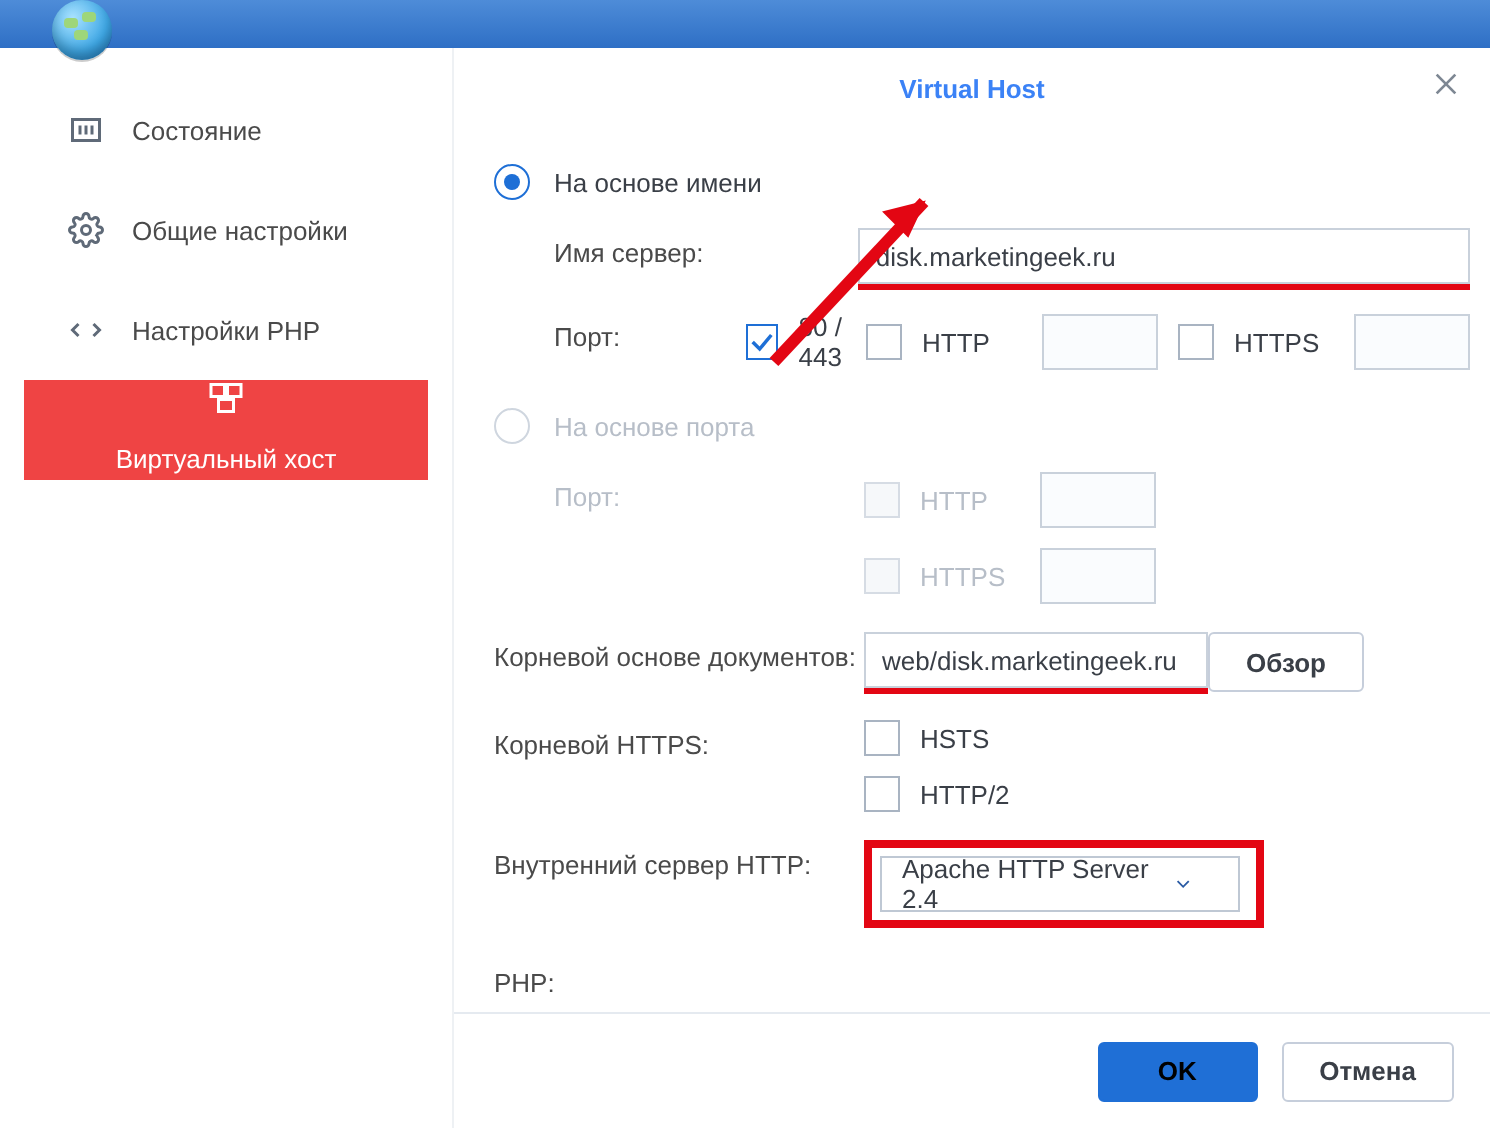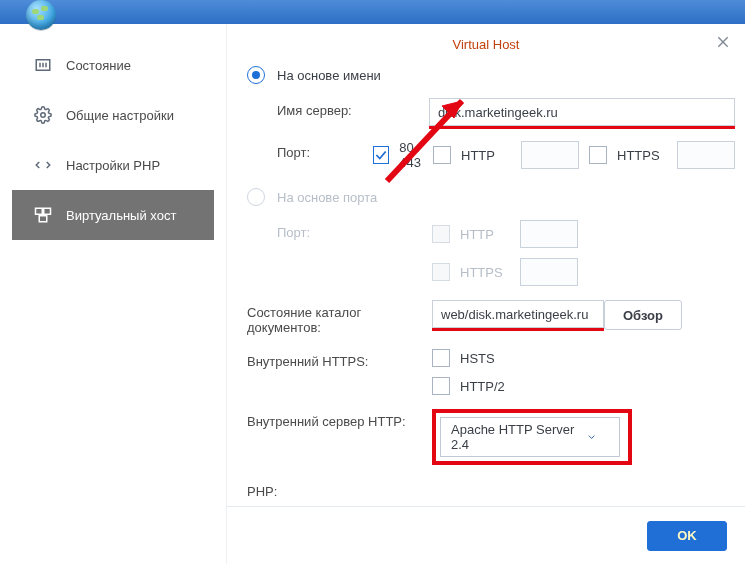--- a/index.html
+++ b/index.html
@@ -3,27 +3,27 @@
 <meta charset="utf-8">
 <style>
   * { box-sizing: border-box; font-family: -apple-system, Helvetica, Arial, sans-serif; font-size: 13px; }
   body { margin: 0; width: 745px; height: 564px; background: #fff; overflow: hidden; position: relative; }
   .topstrip { height: 24px; background: linear-gradient(#4e8cd8,#2e6fc5); position: relative; }
   .globe { position: absolute; left: 26px; top: 0; width: 30px; height: 30px; border-radius: 50%; background: radial-gradient(circle at 35% 30%, #a9e2ff, #3fa8e6 60%, #1e7bc2); box-shadow: inset 0 -4px 6px rgba(0,0,0,.25), 0 1px 0 rgba(0,0,0,.2); }
   .globe::before { content:""; position:absolute; left:6px; top:9px; width:7px; height:5px; background:#9ed67a; border-radius:2px; box-shadow: 9px -3px 0 #9ed67a, 5px 6px 0 #9ed67a; }
   .shell { position: absolute; left:0; top:24px; right:0; bottom:0; display:flex; }
   .sidebar { width: 226px; padding: 16px 12px; }
   .nav-item { display:flex; align-items:center; gap:14px; height:50px; padding:0 22px; color:#4a4a4a; cursor:pointer; }
-  .nav-item.active { background:#737373; color:#fff; }
+  .nav-item.active { background:#ef4444; color:#fff;flex-direction:column; }
   .nav-item .ic { width:18px; height:18px; display:flex; align-items:center; justify-content:center; }
   .nav-item .ic svg { stroke:#5f6a78; }
   .nav-item.active .ic svg { stroke:#fff; }
 
   .panel { flex:1; border-left:1px solid #eef1f4; position:relative; }
-  .phead { display:flex; align-items:center; justify-content:center; height:40px; font-weight:400; font-size:15px; color:#c2410c; position:relative; }
+  .phead { display:flex; align-items:center; justify-content:center; height:40px; font-weight:700; font-size:15px; color:#3b82f6; position:relative; }
   .closex { position:absolute; right:14px; top:10px; color:#7d8793; }
   .closex svg { stroke:#7d8793; }
   .pbody { position:absolute; left:20px; right:10px; top:40px; bottom:58px; overflow:hidden; }
 
   .row { display:flex; align-items:flex-start; margin-top:14px; }
   .lbl { width:185px; padding-top:5px; color:#4a4a4a; }
 
   .radio { width:18px; height:18px; border:1px solid #b7c1cd; border-radius:50%; display:inline-flex; align-items:center; justify-content:center; margin-right:12px; cursor:pointer; }
   .radio.sel { border-color:#1e6fd6; }
   .radio .dot { width:8px; height:8px; border-radius:50%; background:#1e6fd6; display:none; }
@@ -40,24 +40,24 @@
   .ctext { color:#3a3f47; }
   .ctext.dis { color:#b7bec8; }
 
   .tinput { height:28px; border:1px solid #c9d1db; padding:0 8px; color:#3a3f47; background:#fff; }
   .tinput.sm { width:58px; }
   .tinput.md { width:172px; }
   .tinput.lg { width:312px; }
   .tinput:disabled { background:#fafcfe; color:#9aa4b1; }
 
   .btn { height:30px; padding:0 18px; border:1px solid #c6cedb; background:#fff; color:#3a3f47; border-radius:3px; cursor:pointer; font-weight:600; }
-  .btn.primary { background:#1f6fd6; border-color:#1f6fd6; color:#fef9c3; }
+  .btn.primary { background:#1f6fd6; border-color:#1f6fd6; color:#000000; }
   .footer { position:absolute; left:0; right:0; bottom:0; height:58px; border-top:1px solid #e5eaf0; display:flex; align-items:center; justify-content:flex-end; gap:12px; padding:0 18px; background:#fff; }
 
-  .select { height:40px; width:180px; border:1px solid #bfc8d4; display:flex; align-items:center; justify-content:space-between; padding:0 22px 0 10px; color:#3a3f47; cursor:pointer; background:#fff; }
+  .select { height:28px; width:180px; border:1px solid #bfc8d4; display:flex; align-items:center; justify-content:space-between; padding:0 22px 0 10px; color:#3a3f47; cursor:pointer; background:#fff; }
   .select svg { stroke:#2a5ba4; }
 
   .redu { box-shadow: 0 3px 0 0 #e30613; }
   .redbox { border:4px solid #e30613; padding:4px; width:200px; display:flex; flex-direction:column; gap:8px; }
 
   .arrow { position:absolute; left:135px; top:22px; pointer-events:none; }
   .arrow svg line, .arrow svg polygon { stroke:#e30613; fill:#e30613; }
 </style>
 </head>
 <body>
@@ -123,21 +123,21 @@
 
     <div class="pbody">
 
       <div class="arrow">
         <svg width="100" height="100">
             <line x1="5" y1="95" x2="80" y2="15" stroke-width="6"></line>
             <polygon points="80,15 60,20 72,32"></polygon>
           </svg>
       </div>
 
-      <div class="radiowrap" style="margin-top:2px">
+      <div class="radiowrap" style="margin-top:18px">
         <span class="radio sel">
             <span class="dot"></span>
           </span>
         <span>На основе имени</span>
       </div>
 
       <div class="row" style="margin-left:30px">
         <div class="lbl" style="width:155px">Имя сервер:</div>
         <input class="tinput lg redu" value="disk.marketingeek.ru" style="">
       </div>
@@ -180,27 +180,27 @@
           </div>
           <div style="display:flex; align-items:center">
             <span class="chk dis"></span>
             <span class="ctext dis" style="width:60px">HTTPS</span>
             <input class="tinput sm" disabled="" style="">
           </div>
         </div>
       </div>
 
       <div class="row">
-        <div class="lbl">Состояние каталог документов:</div>
+        <div class="lbl">Корневой основе документов:</div>
         <input class="tinput md redu" style="width: 172px;" value="web/disk.marketingeek.ru">
         <button class="btn" style="">Обзор</button>
       </div>
 
       <div class="row">
-        <div class="lbl">Внутренний HTTPS:</div>
+        <div class="lbl">Корневой HTTPS:</div>
         <div style="display:flex; flex-direction:column; gap:10px">
           <div style="display:flex; align-items:center">
             <span class="chk"></span>
             <span class="ctext">HSTS</span>
           </div>
           <div style="display:flex; align-items:center">
             <span class="chk"></span>
             <span class="ctext">HTTP/2</span>
           </div>
         </div>
@@ -217,15 +217,16 @@
           </div>
 
         </div>
       </div>
       <div style="position:absolute; left:0; top:415px" class="lbl">PHP:</div>
 
     </div>
 
     <div class="footer">
       <button class="btn primary" style="width:80px">OK</button>
+      <button class="btn">Отмена</button>
     </div>
   </div>
 </div>
 
 </body></html>

